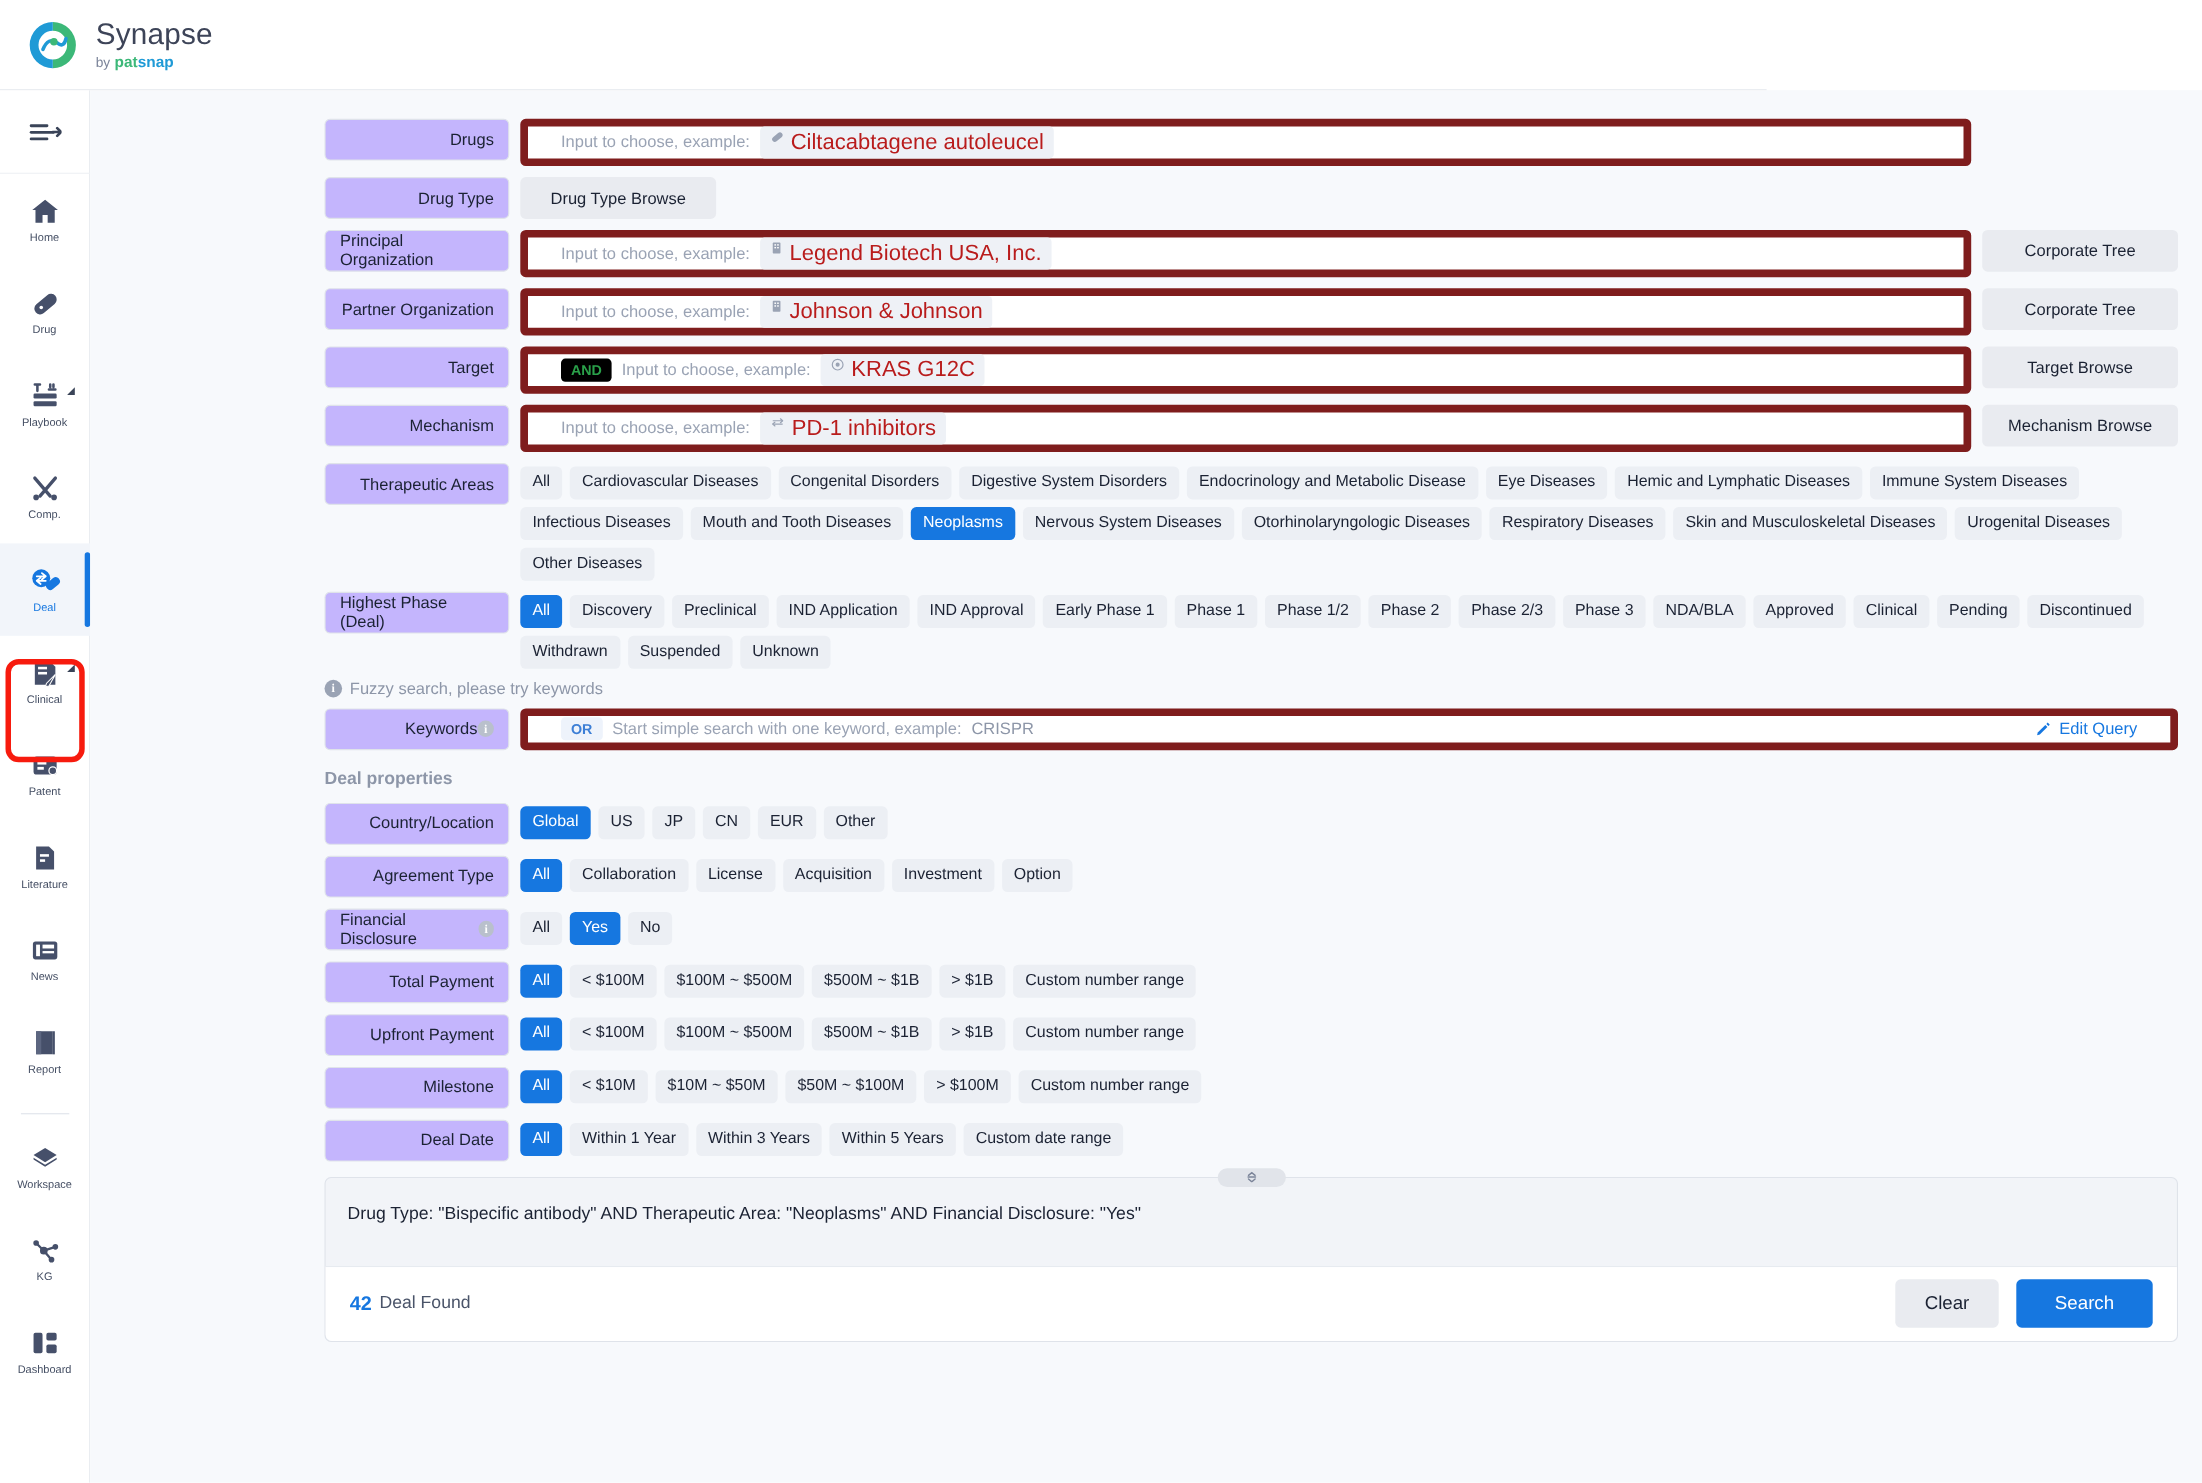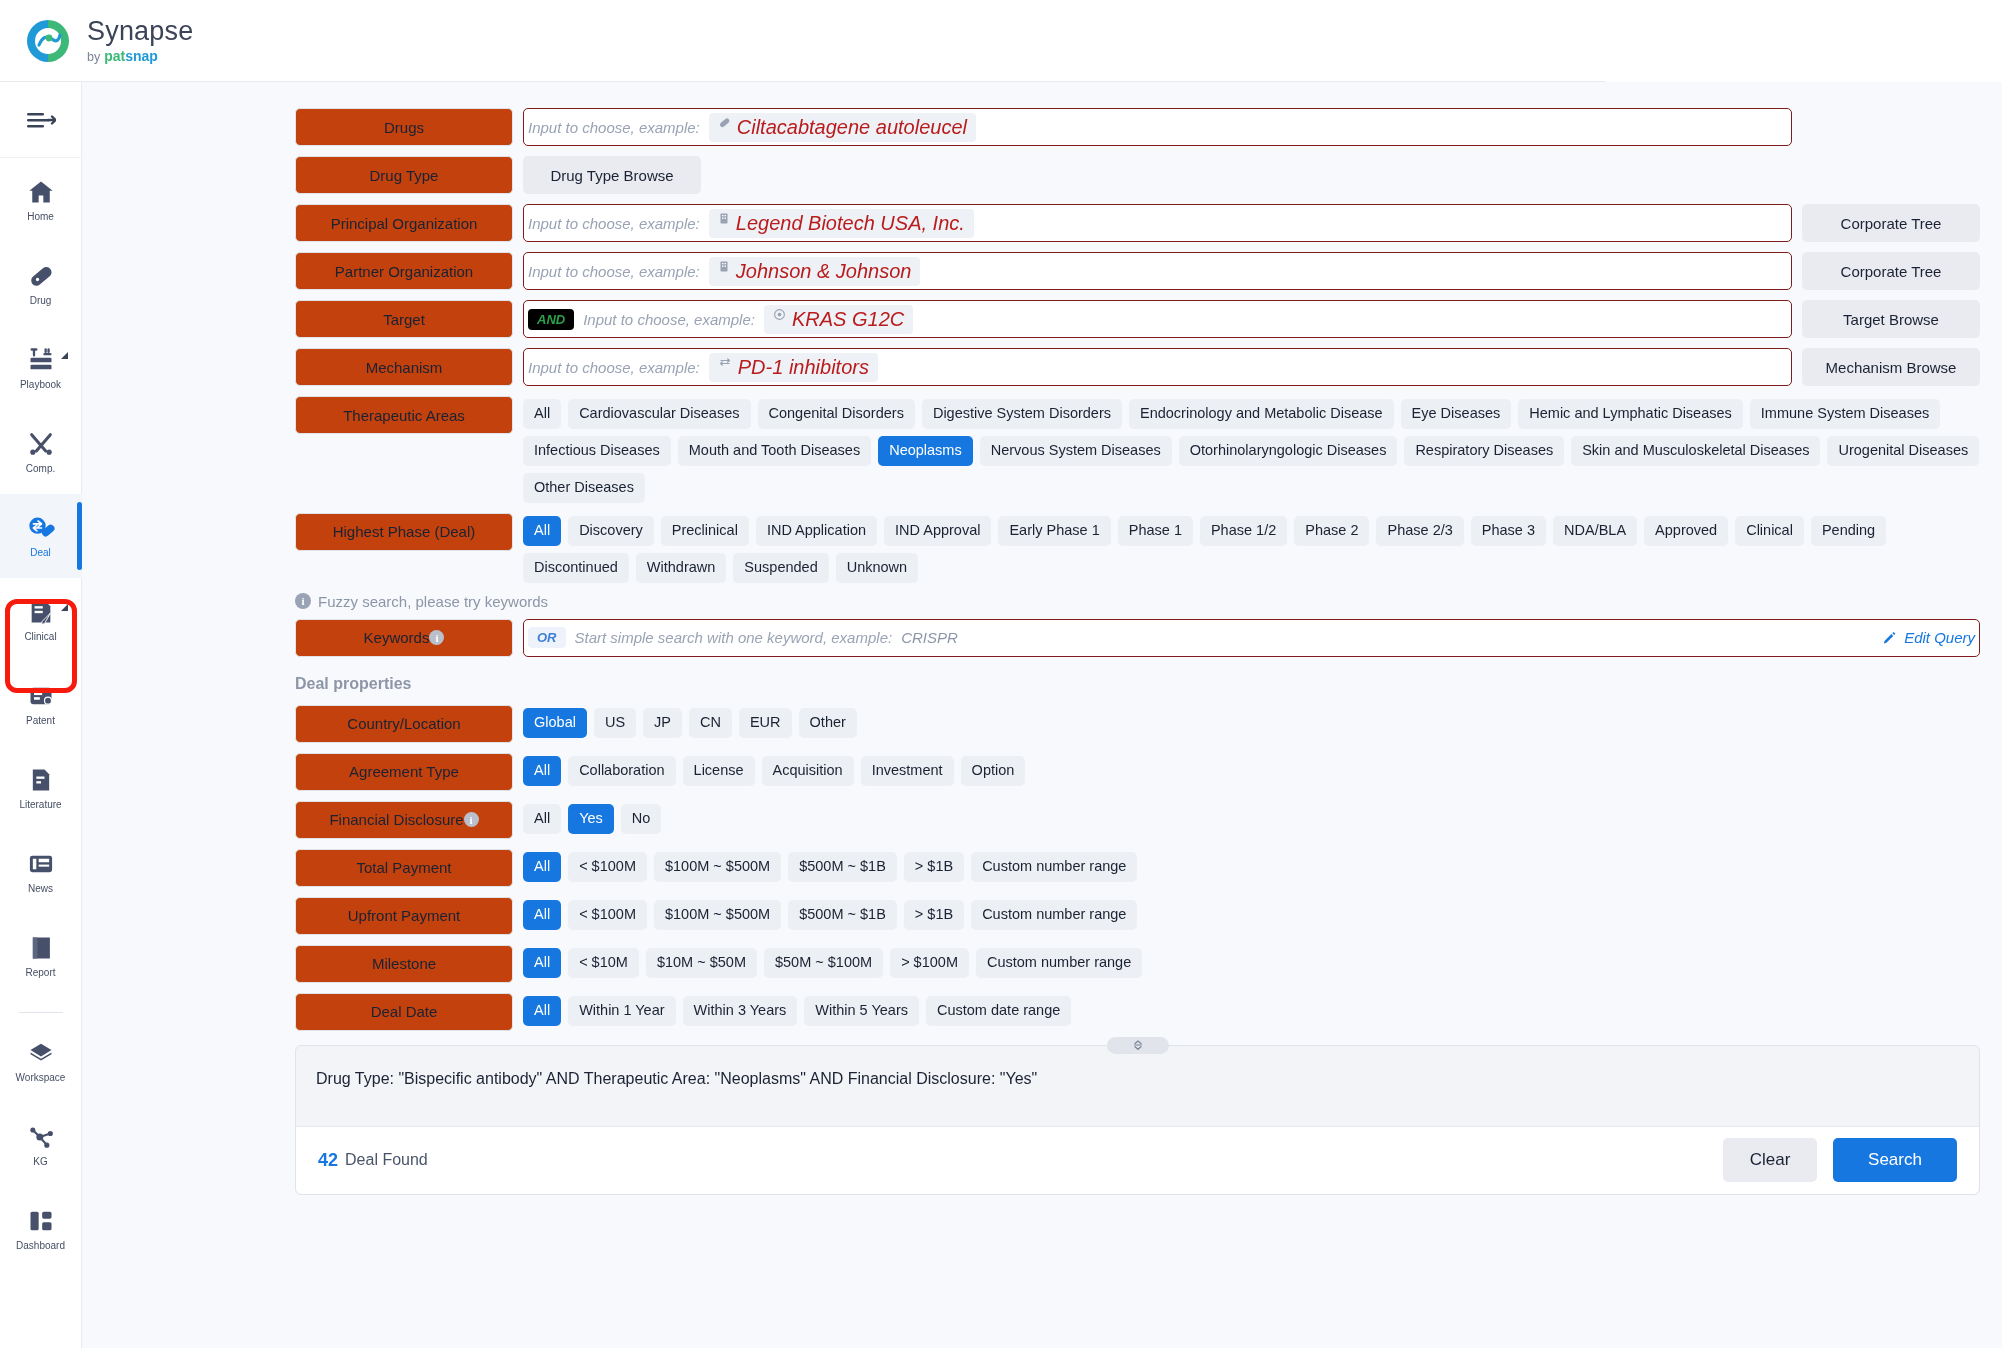--- a/index.html
+++ b/index.html
@@ -80,45 +80,44 @@
     overflow: hidden;
     position: relative;
   }
   .form-area { padding-left: 213px; padding-right: 22px; }
 
   .row {
     display: flex; align-items: flex-start;
     margin-bottom: 10px;
   }
   .row-label {
-    width: 218px; flex: none;
+    width: 168px; flex: none;
     height: 38px;
     border: 1px solid #dfe3ea; border-radius: 5px;
-    background: #c2410c;
+    background: #c4b5fd;
     display: flex; align-items: center;
     padding: 0 13px;
     font-size: 15px; color: #1b2233;
-    justify-content: center;
+    justify-content: flex-end;
   }
   .row-label.tall { align-self: flex-start; }
   .info-dot {
     width: 15px; height: 15px; border-radius: 50%;
     background: #b9c0cc; color: #fff;
     font-size: 11px; font-weight: bold;
     display: flex; align-items: center; justify-content: center;
     font-family: "Liberation Serif", serif;
   }
   .row-field {
     flex: 1; min-height: 38px;
-    border: 1px solid #7f1d1d; border-radius: 5px;
+    border: 7px solid #7f1d1d; border-radius: 5px;
     background: #fff; margin-left: 10px;
     display: flex; align-items: center;
-    padding: 0 4px; gap: 9px;
+    padding: 0 30px; gap: 9px;
     font-size: 15px;
-    font-style: italic;
   }
   .placeholder { color: #9aa3b4; font-size: 15px; }
   .example-chip {
     background: #eef1f6; border-radius: 4px;
     padding: 3px 9px; color: #b91c1c; font-size: 20px;
     display: inline-flex; align-items: flex-start; gap: 6px;
   }
   .and-badge {
     background: #000000; color: #2aa14a;
     font-size: 13px; font-weight: 600;

